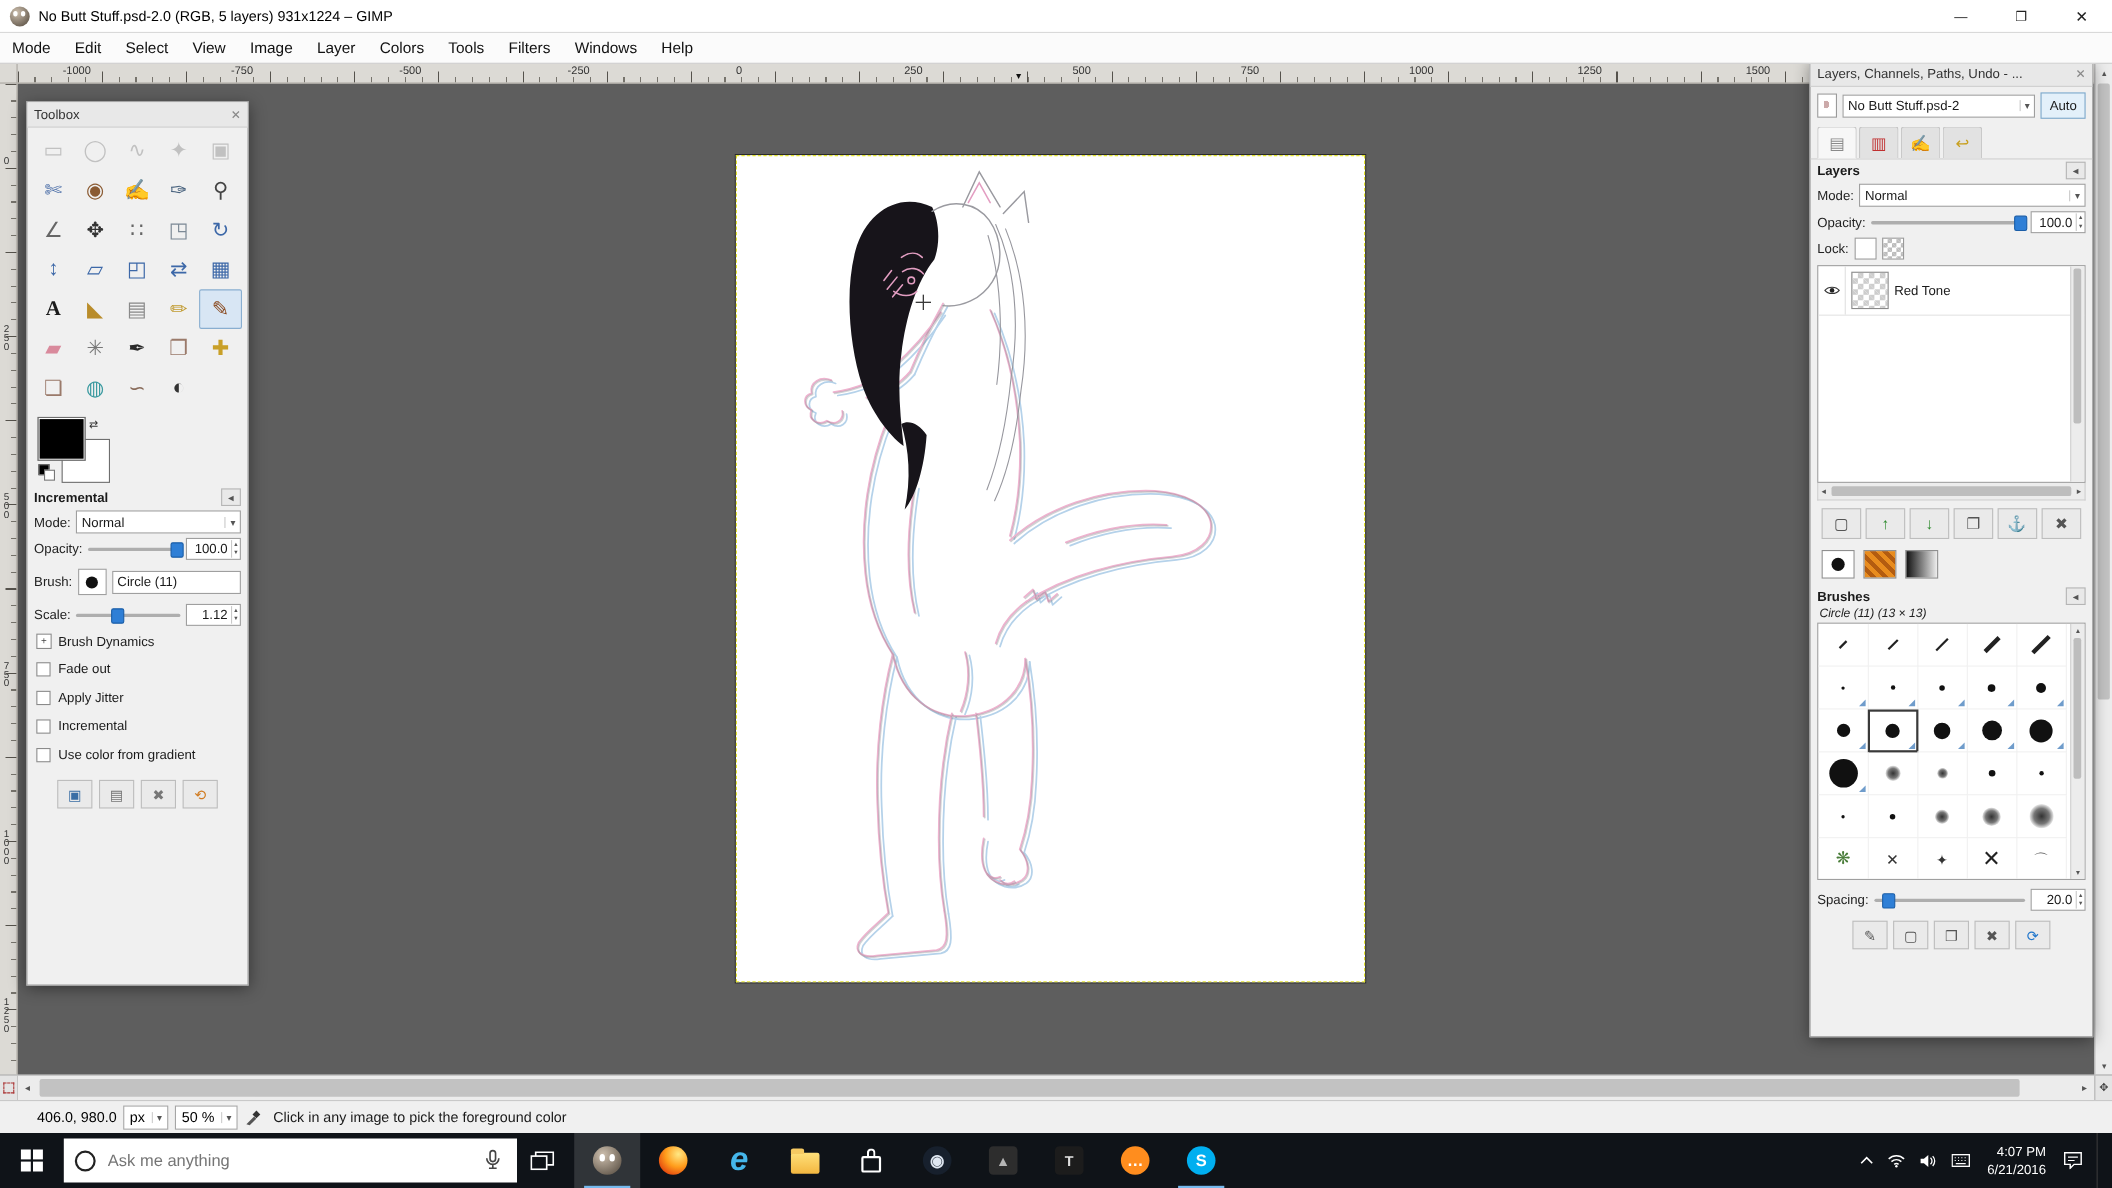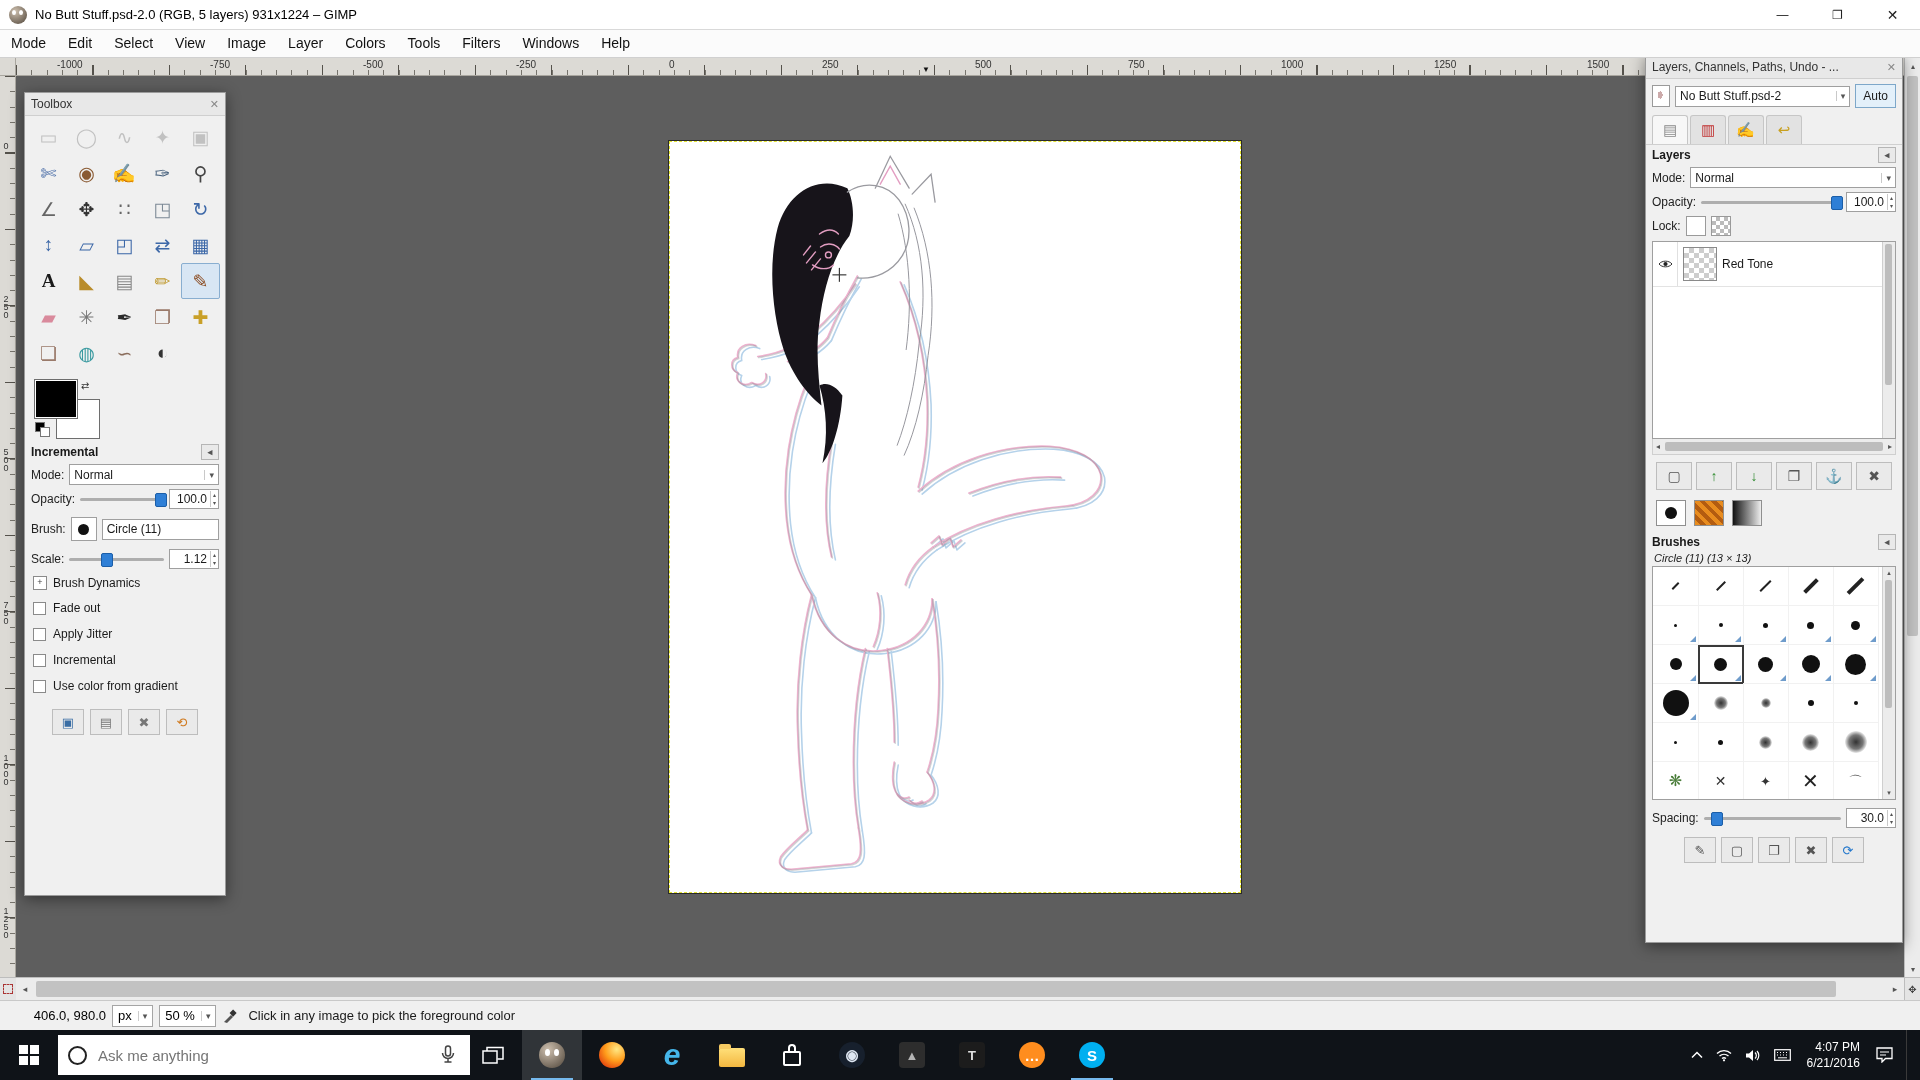--- a/index.html
+++ b/index.html
@@ -725,21 +725,21 @@
         <span class="down">▾</span>
       </div>
     </div>
     <div class="row" style="padding-top:8px;">
       <span class="lbl">Spacing:</span>
       <div class="slider">
           <div class="sl-track"></div>
           <div class="sl-thumb" style="left: calc(10% - 6px);"></div>
         </div>
       <div class="spinbox">
-        <span class="spinval">30.0</span>
+        <span class="spinval">20.0</span>
         <span class="spinarrows">
             <i>▴</i>
             <i>▾</i>
           </span>
       </div>
     </div>
     <div class="brush-actions" id="brush-actions">
         <div class="mini-btn">
           <span style="color:#555555">✎</span>
         </div>

